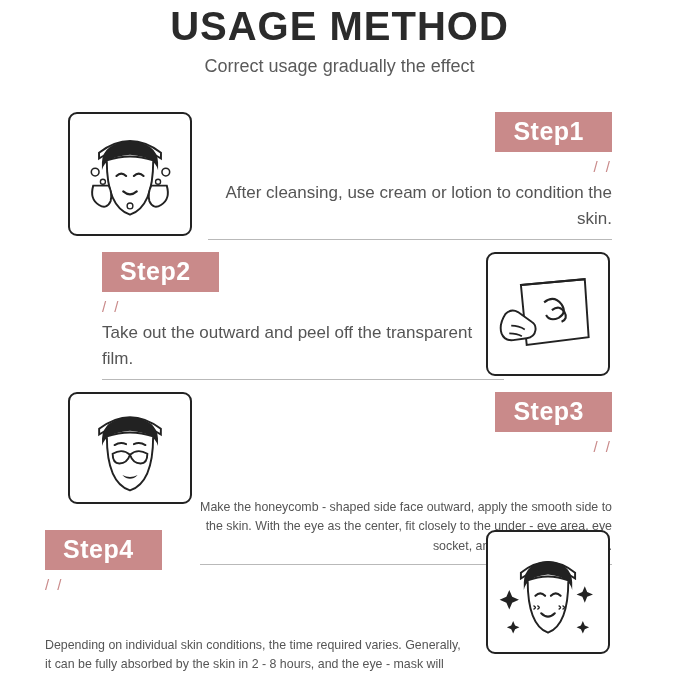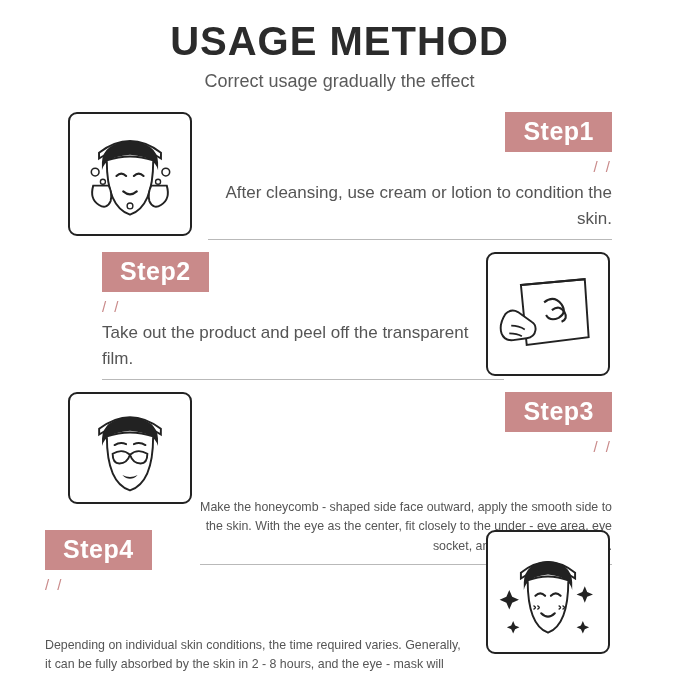--- a/index.html
+++ b/index.html
@@ -17,21 +17,21 @@
   .page {
     position: relative;
     width: 679px;
     height: 679px;
     box-sizing: border-box;
   }
 
   
   .header {
     text-align: center;
-    padding-top: 19px;
+    padding-top: 4px;
   }
   .title {
     font-size: 40px;
     font-weight: bold;
     letter-spacing: 1px;
     color: #2b2b2b;
     font-family: "Liberation Sans", sans-serif;
     margin: 0;
     line-height: 1.1;
   }
@@ -42,21 +42,21 @@
     font-weight: normal;
   }
 
   
   .badge {
     display: inline-block;
     background: #c98a8a;
     color: #ffffff;
     font-size: 25px;
     font-weight: bold;
-    padding: 6px 18px 8px 18px;
+    padding: 6px 28px 8px 18px;
     line-height: 1.05;
     letter-spacing: 0.5px;
   }
 
   
   .slashes {
     color: #c98a8a;
     font-size: 15px;
     letter-spacing: 2px;
     line-height: 1;
@@ -151,21 +151,21 @@
     <div class="slashes">/ /</div>
     <div class="desc">After cleansing, use cream or lotion to condition the skin.</div>
     <hr class="rule">
   </div>
 
   <div class="blk" id="step2-text">
     <div>
       <span class="badge">Step2</span>
     </div>
     <div class="slashes">/ /</div>
-    <div class="desc">Take out the product and peel off the transparent film.</div>
+    <div class="desc">Take out the outward and peel off the transparent film.</div>
     <hr class="rule">
   </div>
 
   <div class="blk frame" id="step2-frame">
     <svg viewBox="0 0 124 124" width="120" height="120">
 
       <path d="M34 32 L100 26 L104 86 L40 94 Z" fill="#fff" stroke="#222" stroke-width="2"></path>
       <path d="M34 32 L100 26" stroke="#222" stroke-width="2"></path>
 
       <path d="M58 50 q10 -8 18 2 q6 9 -3 14 q-9 4 -13 -3" fill="none" stroke="#222" stroke-width="2.2"></path>

